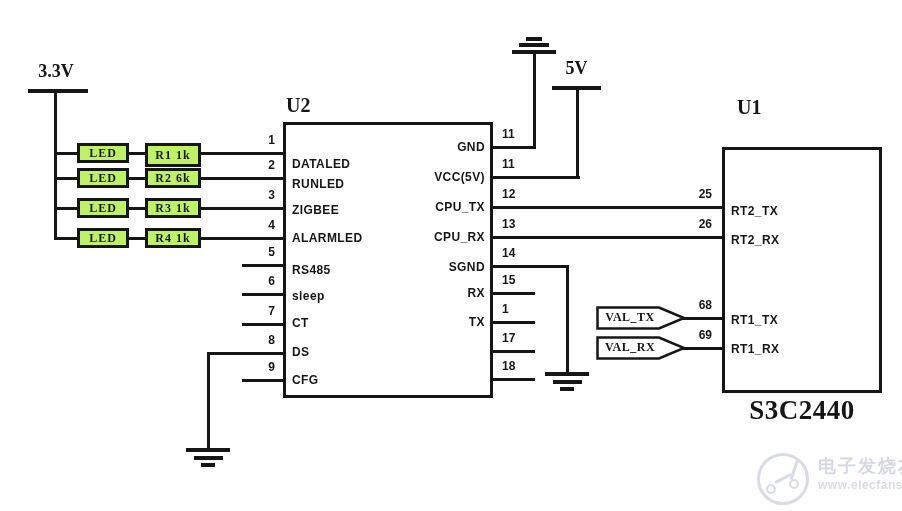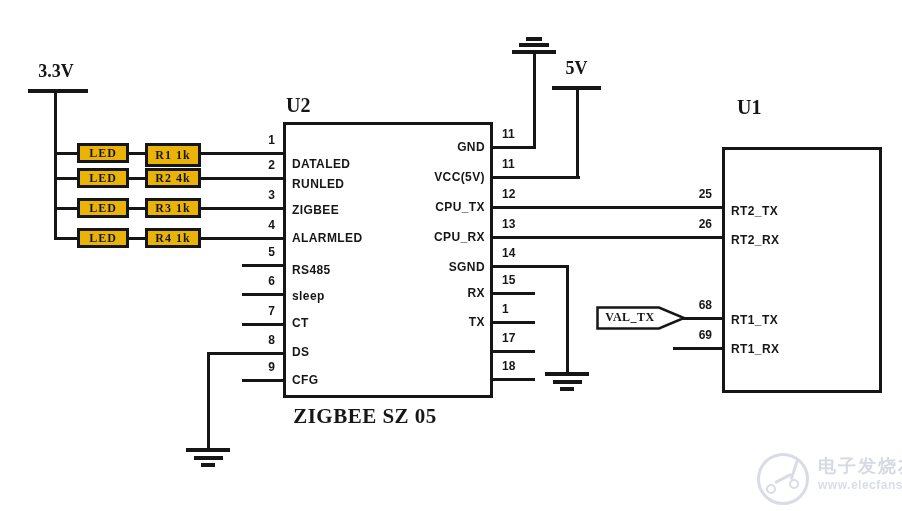--- a/index.html
+++ b/index.html
@@ -1,20 +1,20 @@
 <!DOCTYPE html>
 <html><head>
 <meta charset="utf-8">
 <style>
   html,body{margin:0;padding:0;background:#fff;}
   .canvas{position:relative;width:902px;height:511px;background:#ffffff;overflow:hidden;
           font-family:"Liberation Sans",sans-serif;color:#161616;}
   .w{position:absolute;background:#161616;display:block;}
   .chip{position:absolute;border:3px solid #161616;background:#fff;box-sizing:border-box;}
-  .comp{position:absolute;border:3px solid #161616;background:#eab308;box-sizing:border-box;
+  .comp{position:absolute;border:3px solid #161616;background:#bef264;box-sizing:border-box;
         display:flex;align-items:center;justify-content:center;
         font:bold 12px "Liberation Serif",serif;letter-spacing:1px;white-space:nowrap;}
   .ref{position:absolute;font:bold 20px "Liberation Serif",serif;}
   .part{position:absolute;font:bold 21px "Liberation Serif",serif;text-align:center;letter-spacing:.5px;}
   .pwr{position:absolute;font:bold 18px "Liberation Serif",serif;text-align:center;}
   .pnum{position:absolute;font:bold 12px "Liberation Sans",sans-serif;}
   .plbl{position:absolute;font:bold 12px "Liberation Sans",sans-serif;letter-spacing:.4px;white-space:nowrap;}
   .ra{text-align:right;}
   .tag{position:absolute;width:92px;height:18px;}
   .tag svg{position:absolute;left:0;top:0;}
@@ -42,37 +42,36 @@
   <i class="w" style="left:55px;top:152px;width:24px;height:3px"></i>
   <i class="w" style="left:127px;top:152px;width:20px;height:3px"></i>
   <i class="w" style="left:198px;top:152px;width:85px;height:3px"></i>
   <div class="comp" style="left:77px;top:143px;width:52px;height:20px">LED</div>
   <div class="comp" style="left:145px;top:143px;width:56px;height:24px">R1 1k</div>
 
   <i class="w" style="left:55px;top:177px;width:24px;height:3px"></i>
   <i class="w" style="left:127px;top:177px;width:20px;height:3px"></i>
   <i class="w" style="left:198px;top:177px;width:85px;height:3px"></i>
   <div class="comp" style="left:77px;top:168px;width:52px;height:20px">LED</div>
-  <div class="comp" style="left:145px;top:168px;width:56px;height:20px">R2 4k</div>
+  <div class="comp" style="left:145px;top:168px;width:56px;height:20px">R2 6k</div>
 
   <i class="w" style="left:55px;top:207px;width:24px;height:3px"></i>
   <i class="w" style="left:127px;top:207px;width:20px;height:3px"></i>
   <i class="w" style="left:198px;top:207px;width:85px;height:3px"></i>
   <div class="comp" style="left:77px;top:198px;width:52px;height:20px">LED</div>
   <div class="comp" style="left:145px;top:198px;width:56px;height:20px">R3 1k</div>
 
   <i class="w" style="left:55px;top:237px;width:24px;height:3px"></i>
   <i class="w" style="left:127px;top:237px;width:20px;height:3px"></i>
   <i class="w" style="left:198px;top:237px;width:85px;height:3px"></i>
   <div class="comp" style="left:77px;top:228px;width:52px;height:20px">LED</div>
   <div class="comp" style="left:145px;top:228px;width:56px;height:20px">R4 1k</div>
 
   <div class="chip" style="left:283px;top:122px;width:210px;height:276px"></div>
   <div class="ref" style="left:286px;top:94px;">U2</div>
-  <div class="part" style="left:265px;top:404px;width:200px;">ZIGBEE SZ 05</div>
 
   <i class="w" style="left:242px;top:264px;width:41px;height:3px"></i>
   <i class="w" style="left:242px;top:293px;width:41px;height:3px"></i>
   <i class="w" style="left:242px;top:323px;width:41px;height:3px"></i>
   <i class="w" style="left:208px;top:352px;width:75px;height:3px"></i>
   <i class="w" style="left:242px;top:379px;width:41px;height:3px"></i>
   <i class="w" style="left:207px;top:352px;width:3px;height:99px"></i>
 
   <div class="pnum ra" style="left:241px;top:133px;width:34px">1</div>
   <div class="pnum ra" style="left:241px;top:158px;width:34px">2</div>
@@ -135,40 +134,47 @@
   <i class="w" style="left:545px;top:372px;width:44px;height:4px"></i>
   <i class="w" style="left:553px;top:380px;width:29px;height:4px"></i>
   <i class="w" style="left:560px;top:387px;width:14px;height:4px"></i>
 
   <i class="w" style="left:186px;top:448px;width:44px;height:4px"></i>
   <i class="w" style="left:194px;top:456px;width:29px;height:4px"></i>
   <i class="w" style="left:201px;top:463px;width:14px;height:4px"></i>
 
   <div class="chip" style="left:722px;top:147px;width:160px;height:246px"></div>
   <div class="ref" style="left:737px;top:96px;">U1</div>
+  <div class="part" style="left:722px;top:395px;width:160px;font-size:27px;">S3C2440</div>
 
   <div class="pnum ra" style="left:656px;top:187px;width:56px">25</div>
   <div class="pnum ra" style="left:656px;top:217px;width:56px">26</div>
   <div class="pnum ra" style="left:656px;top:298px;width:56px">68</div>
   <div class="pnum ra" style="left:656px;top:328px;width:56px">69</div>
 
   <div class="plbl" style="left:731px;top:204px">RT2_TX</div>
   <div class="plbl" style="left:731px;top:233px">RT2_RX</div>
   <div class="plbl" style="left:731px;top:313px">RT1_TX</div>
   <div class="plbl" style="left:731px;top:342px">RT1_RX</div>
 
   <i class="w" style="left:673px;top:317px;width:49px;height:3px"></i>
   <i class="w" style="left:673px;top:347px;width:49px;height:3px"></i>
 
   <div class="tag" style="left:596px;top:306px">
     <svg width="92" height="24" viewBox="0 0 92 24">
       <polygon points="1.5,1.5 63,1.5 88,12 63,22.5 1.5,22.5" fill="#ffffff" stroke="#161616" stroke-width="2.5"></polygon>
     </svg>
     <span>VAL_TX</span>
   </div>
+  <div class="tag" style="left:596px;top:336px">
+    <svg width="92" height="24" viewBox="0 0 92 24">
+      <polygon points="1.5,1.5 63,1.5 88,12 63,22.5 1.5,22.5" fill="#ffffff" stroke="#161616" stroke-width="2.5"></polygon>
+    </svg>
+    <span>VAL_RX</span>
+  </div>
 
   <div class="wm">
     <div class="ring"></div>
     <div class="dot" style="left:21px;top:40px"></div>
     <div class="dot" style="left:44px;top:35px"></div>
     <div class="stick" style="left:29px;top:33px;width:18px;height:2.5px;transform:rotate(-28deg)"></div>
     <div class="stick" style="left:48px;top:14px;width:2.5px;height:22px;transform:rotate(18deg)"></div>
     <div class="t1">电子发烧友</div>
     <div class="t2">www.elecfans.com</div>
   </div>

